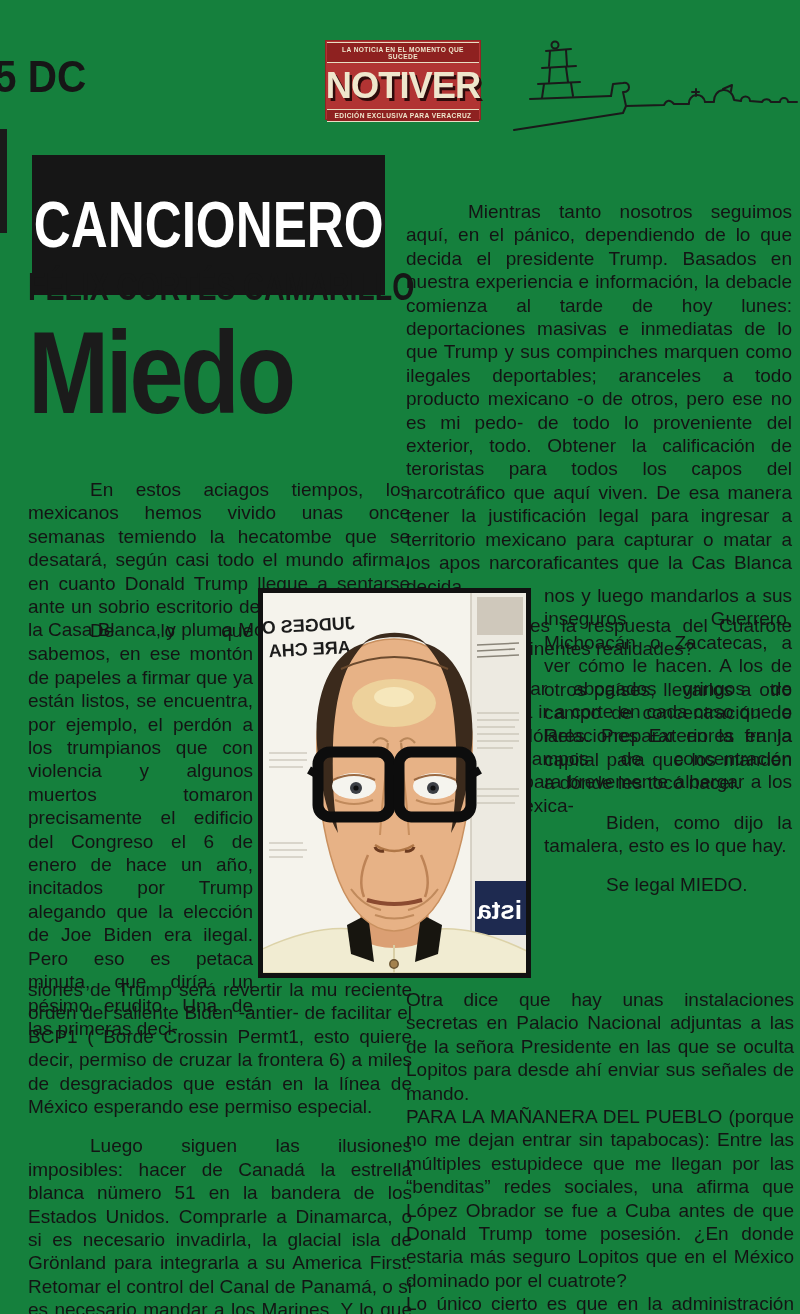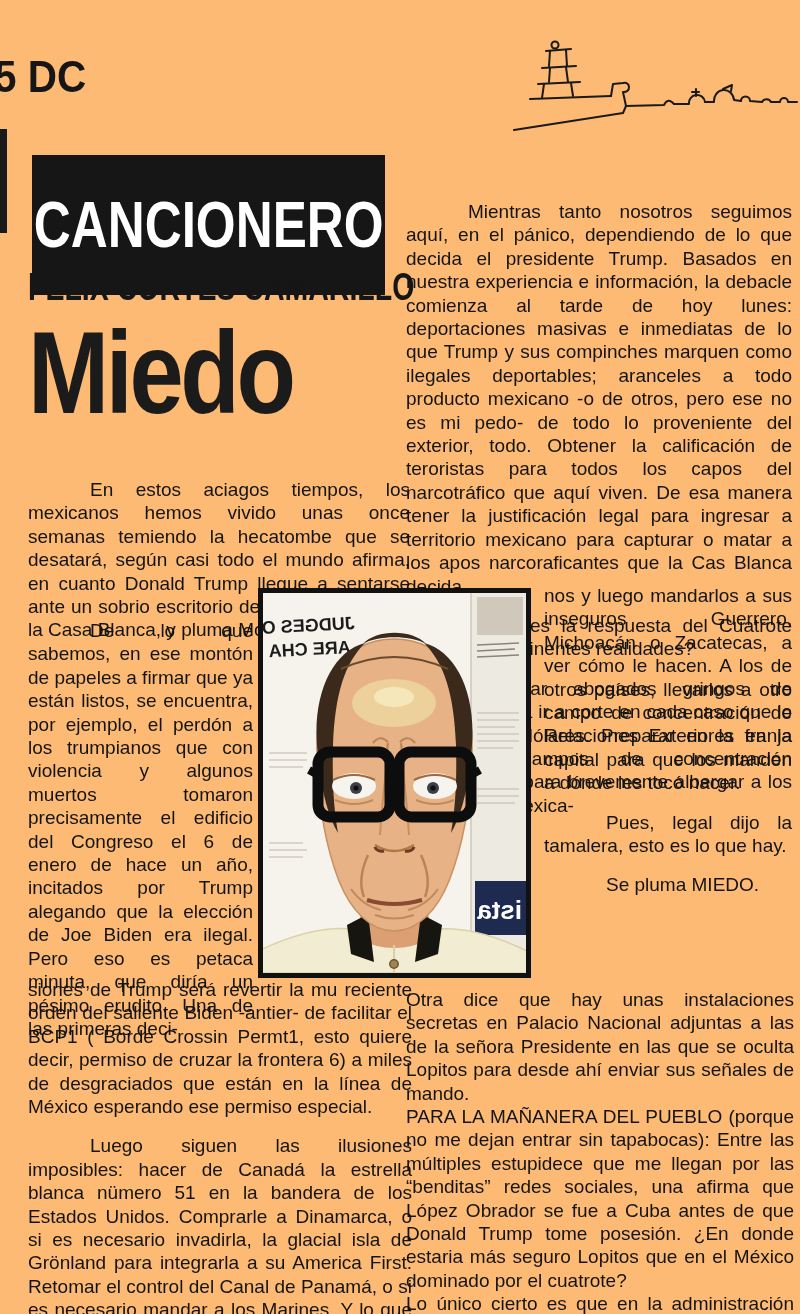--- a/index.html
+++ b/index.html
@@ -1,16 +1,16 @@
 <!DOCTYPE html>
 <html lang="es"><head>
 <meta charset="utf-8">
 <style>
   html,body{margin:0;padding:0;background:#ffffff;}
-  .page{position:relative;width:800px;height:1314px;background:#fdba74;overflow:hidden;
+  .page{position:relative;width:800px;height:1314px;background:#15803d;overflow:hidden;
         font-family:"Liberation Sans", sans-serif;color:#121212;}
   .abs{position:absolute;}
 
   
   .date-label{left:-6px;top:52px;font-size:44px;font-weight:bold;letter-spacing:0px;
               transform:scaleX(.92);transform-origin:left;color:#161616;}
   .edge-bar{left:0;top:129px;width:7px;height:104px;background:#1a1a1a;}
   .logo{left:325px;top:40px;width:156px;height:80px;background:#b13433;
         display:flex;flex-direction:column;justify-content:space-between;
         box-shadow:0 0 0 1px #922424 inset;}
@@ -43,20 +43,25 @@
   .photo svg{display:block;}
 </style>
 </head>
 <body>
 
 <div class="page">
 
   <div class="abs date-label">5 DC</div>
   <div class="abs edge-bar"></div>
 
+  <div class="abs logo">
+    <div class="strip">LA NOTICIA EN EL MOMENTO QUE SUCEDE</div>
+    <div class="name">NOTIVER</div>
+    <div class="strip">EDICIÓN EXCLUSIVA PARA VERACRUZ</div>
+  </div>
 
   <svg class="abs sketch" width="308" height="95" viewBox="0 0 308 95" fill="none" stroke="#1a1a1a" stroke-width="2" stroke-linecap="round" stroke-linejoin="round">
     <circle cx="63" cy="9" r="3.5"></circle>
     <path d="M54,15 L79,13"></path>
     <path d="M58,15 L57,30 M74,14 L75,30"></path>
     <path d="M50,32 L84,30"></path>
     <path d="M58,32 L57,46 M74,31 L76,46"></path>
     <path d="M46,48 L88,46"></path>
     <path d="M52,48 L50,62 M79,47 L81,60"></path>
     <path d="M38,63 L119,60"></path>
@@ -84,22 +89,22 @@
     <p class="indent">Luego siguen las ilusiones imposibles: hacer de Canadá la estrella blanca nümero 51 en la bandera de los Estados Unidos. Comprarle a Dinamarca, o si es necesario invadirla, la glacial isla de Grönland para integrarla a su America First. Retomar el control del Canal de Panamá, o si es necesario mandar a los Marines. Y lo que se le ocurra al pelipintado cuando duerma por primera vez en la Casa Blanca.</p>
   </div>
 
   <div class="abs body-text" style="left:406px;top:184px;width:386px;">
     <p class="indent">Mientras tanto nosotros seguimos aquí, en el pánico, dependiendo de lo que decida el presidente Trump. Basados en nuestra experiencia e información, la debacle comienza al tarde de hoy lunes: deportaciones masivas e inmediatas de lo que Trump y sus compinches marquen como ilegales deportables; aranceles a todo producto mexicano -o de otros, pero ese no es mi pedo- de todo lo proveniente del exterior, todo. Obtener la calificación de teroristas para todos los capos del narcotráfico que aquí viven. De esa manera tener la justificación legal para ingresar a territorio mexicano para capturar o matar a los apos narcoraficantes que la Cas Blanca decida.</p>
     <p class="indent">¿Cuál es la respuesta del Cuatrote ante estas inminentes realidades?</p>
     <p class="indent">Contratar abogados gringos de migración para ir a corte en cada caso que lo pida; hartos dólares. Preparar en la franja fronteriza, campos de concentración momentánea para brevemente albergar a los expulsados mexica-</p>
   </div>
   <div class="abs body-text" style="left:544px;top:584px;width:248px;">
     <p>nos y luego mandarlos a sus inseguros Guerrero, Michoacán o Zacatecas, a ver cómo le hacen. A los de otros países, llevarlos a otro campo de concentración de Relaciones Exteriores en la capital para que los manden a dónde les tocó nacer.</p>
-    <p class="indent">Pues, legal dijo la tamalera, esto es lo que hay.</p>
-    <p class="indent">Se pluma MIEDO.</p>
+    <p class="indent">Biden, como dijo la tamalera, esto es lo que hay.</p>
+    <p class="indent">Se legal MIEDO.</p>
   </div>
   <div class="abs body-text" style="left:406px;top:988px;width:388px;">
     <p>Otra dice que hay unas instalaciones secretas en Palacio Nacional adjuntas a las de la señora Presidente en las que se oculta Lopitos para desde ahí enviar sus señales de mando.</p>
     <p>PARA LA MAÑANERA DEL PUEBLO (porque no me dejan entrar sin tapabocas): Entre las múltiples estupidece que me llegan por las “benditas” redes sociales, una afirma que López Obrador se fue a Cuba antes de que Donald Trump tome posesión. ¿En donde estaria más seguro Lopitos que en el México dominado por el cuatrote?</p>
     <p>Lo único cierto es que en la administración Sheinbaum, AMLO no se vé, pero  pero se siente.</p>
   </div>
 
   <div class="abs photo">
     <svg width="263" height="380" viewBox="0 0 263 380">
       <rect x="0" y="0" width="263" height="380" fill="#f5f3ec"></rect>

